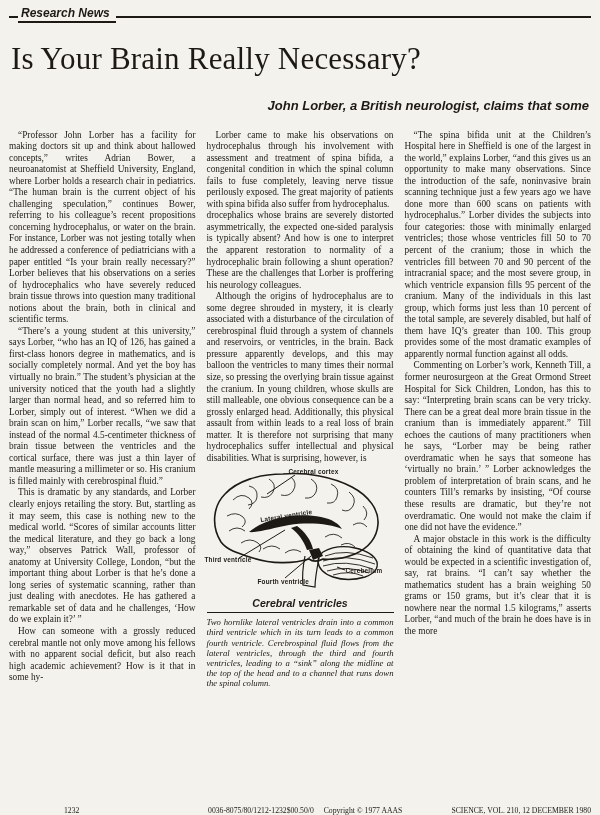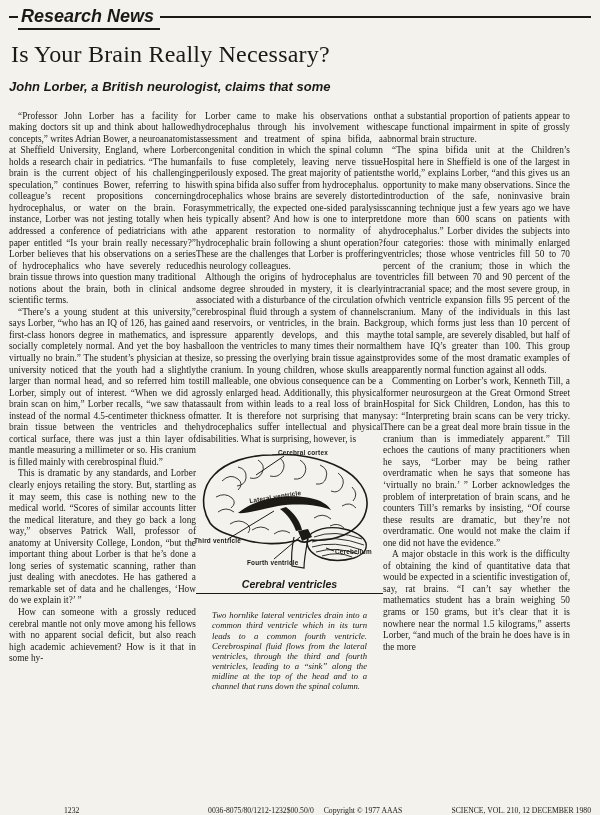--- a/index.html
+++ b/index.html
@@ -18,39 +18,39 @@
   }
   
   .kicker-row { position: relative; height: 21px; }
   .kicker-rule { position: absolute; left: 0; right: 0; top: 9px; border-top: 2.4px solid #1d1a16; }
   .kicker-text {
     position: absolute; left: 9px; top: -1px;
     background: #f4f2ec;
     padding: 0 6px 1px 3px;
     font-family: "Liberation Sans", sans-serif;
     font-style: italic; font-weight: bold;
-    font-size: 18px;
+    font-size: 12px;
     border-bottom: 2.4px solid #1d1a16;
   }
   
   .title {
     margin: 13px 0 0 2px;
-    font-size: 24px; font-weight: 400;
+    font-size: 31px; font-weight: 400;
     letter-spacing: 0.2px;
   }
   .subtitle {
-    margin-top: 11px;
-    text-align: left;
+    margin-top: 21px;
+    text-align: right;
     font-family: "Liberation Sans", sans-serif;
     font-style: italic; font-weight: bold;
     font-size: 13px; line-height: 16.5px;
     padding-right: 2px;
   }
   
-  .columns { display: flex; margin-top: 15px; }
+  .columns { display: flex; gap: 11px; margin-top: 15px; }
   .col { width: 187px; }
   p.body {
     margin: 0;
     font-size: 9.3px; line-height: 11.55px;
     text-align: justify;
   }
   p.body.ind { text-indent: 9px; }
   
   .figure { position: relative; width: 192px; height: 124px; margin: 4px 0 0 -2px; }
   .figure svg { position: absolute; left: 0; top: 0; }
@@ -68,21 +68,21 @@
   .lbl-cerebellum { left: 141px; top: 99px; }
   
   .cap-title {
     font-family: "Liberation Sans", sans-serif;
     font-weight: bold; font-style: italic;
     font-size: 10.6px;
     border-bottom: 1.7px solid #1d1a16;
     padding-bottom: 3px; margin: 5px 0 4px 0; text-align: center;
   }
   .cap-text {
-    margin: 16px;
+    margin: 0;
     font-style: italic;
     font-size: 8.7px; line-height: 10.1px;
     text-align: justify;
   }
   
   .footer {
     position: absolute; left: 9px; right: 9px; bottom: 0;
     display: flex; align-items: baseline;
     font-size: 7.7px;
   }
@@ -173,21 +173,20 @@
         <span class="fig-label lbl-third">Third ventricle</span>
         <span class="fig-label lbl-fourth">Fourth ventricle</span>
         <span class="fig-label lbl-cerebellum">Cerebellum</span>
       </div>
 
       <div class="cap-title">Cerebral ventricles</div>
       <p class="cap-text">Two hornlike lateral ventricles drain into a common third ventricle which in its turn leads to a common fourth ventricle. Cerebrospinal fluid flows from the lateral ventricles, through the third and fourth ventricles, leading to a “sink” along the midline at the top of the head and to a channel that runs down the spinal column.</p>
     </div>
 
     <div class="col">
-      <p class="body">that a substantial proportion of patients appear to escape functional impairment in spite of grossly abnormal brain structure.</p>
       <p class="body ind">“The spina bifida unit at the Children’s Hospital here in Sheffield is one of the largest in the world,” explains Lorber, “and this gives us an opportunity to make many observations. Since the introduction of the safe, noninvasive brain scanning technique just a few years ago we have done more than 600 scans on patients with hydrocephalus.” Lorber divides the subjects into four categories: those with minimally enlarged ventricles; those whose ventricles fill 50 to 70 percent of the cranium; those in which the ventricles fill between 70 and 90 percent of the intracranial space; and the most severe group, in which ventricle expansion fills 95 percent of the cranium. Many of the individuals in this last group, which forms just less than 10 percent of the total sample, are severely disabled, but half of them have IQ’s greater than 100. This group provides some of the most dramatic examples of apparently normal function against all odds.</p>
       <p class="body ind">Commenting on Lorber’s work, Kenneth Till, a former neurosurgeon at the Great Ormond Street Hospital for Sick Children, London, has this to say: “Interpreting brain scans can be very tricky. There can be a great deal more brain tissue in the cranium than is immediately apparent.” Till echoes the cautions of many practitioners when he says, “Lorber may be being rather overdramatic when he says that someone has ‘virtually no brain.’ ” Lorber acknowledges the problem of interpretation of brain scans, and he counters Till’s remarks by insisting, “Of course these results are dramatic, but they’re not overdramatic. One would not make the claim if one did not have the evidence.”</p>
       <p class="body ind">A major obstacle in this work is the difficulty of obtaining the kind of quantitative data that would be expected in a scientific investigation of, say, rat brains. “I can’t say whether the mathematics student has a brain weighing 50 grams or 150 grams, but it’s clear that it is nowhere near the normal 1.5 kilograms,” asserts Lorber, “and much of the brain he does have is in the more</p>
     </div>
 
   </div>
 
   <div class="footer">
     <span class="pageno">1232</span>
     <span class="center">

